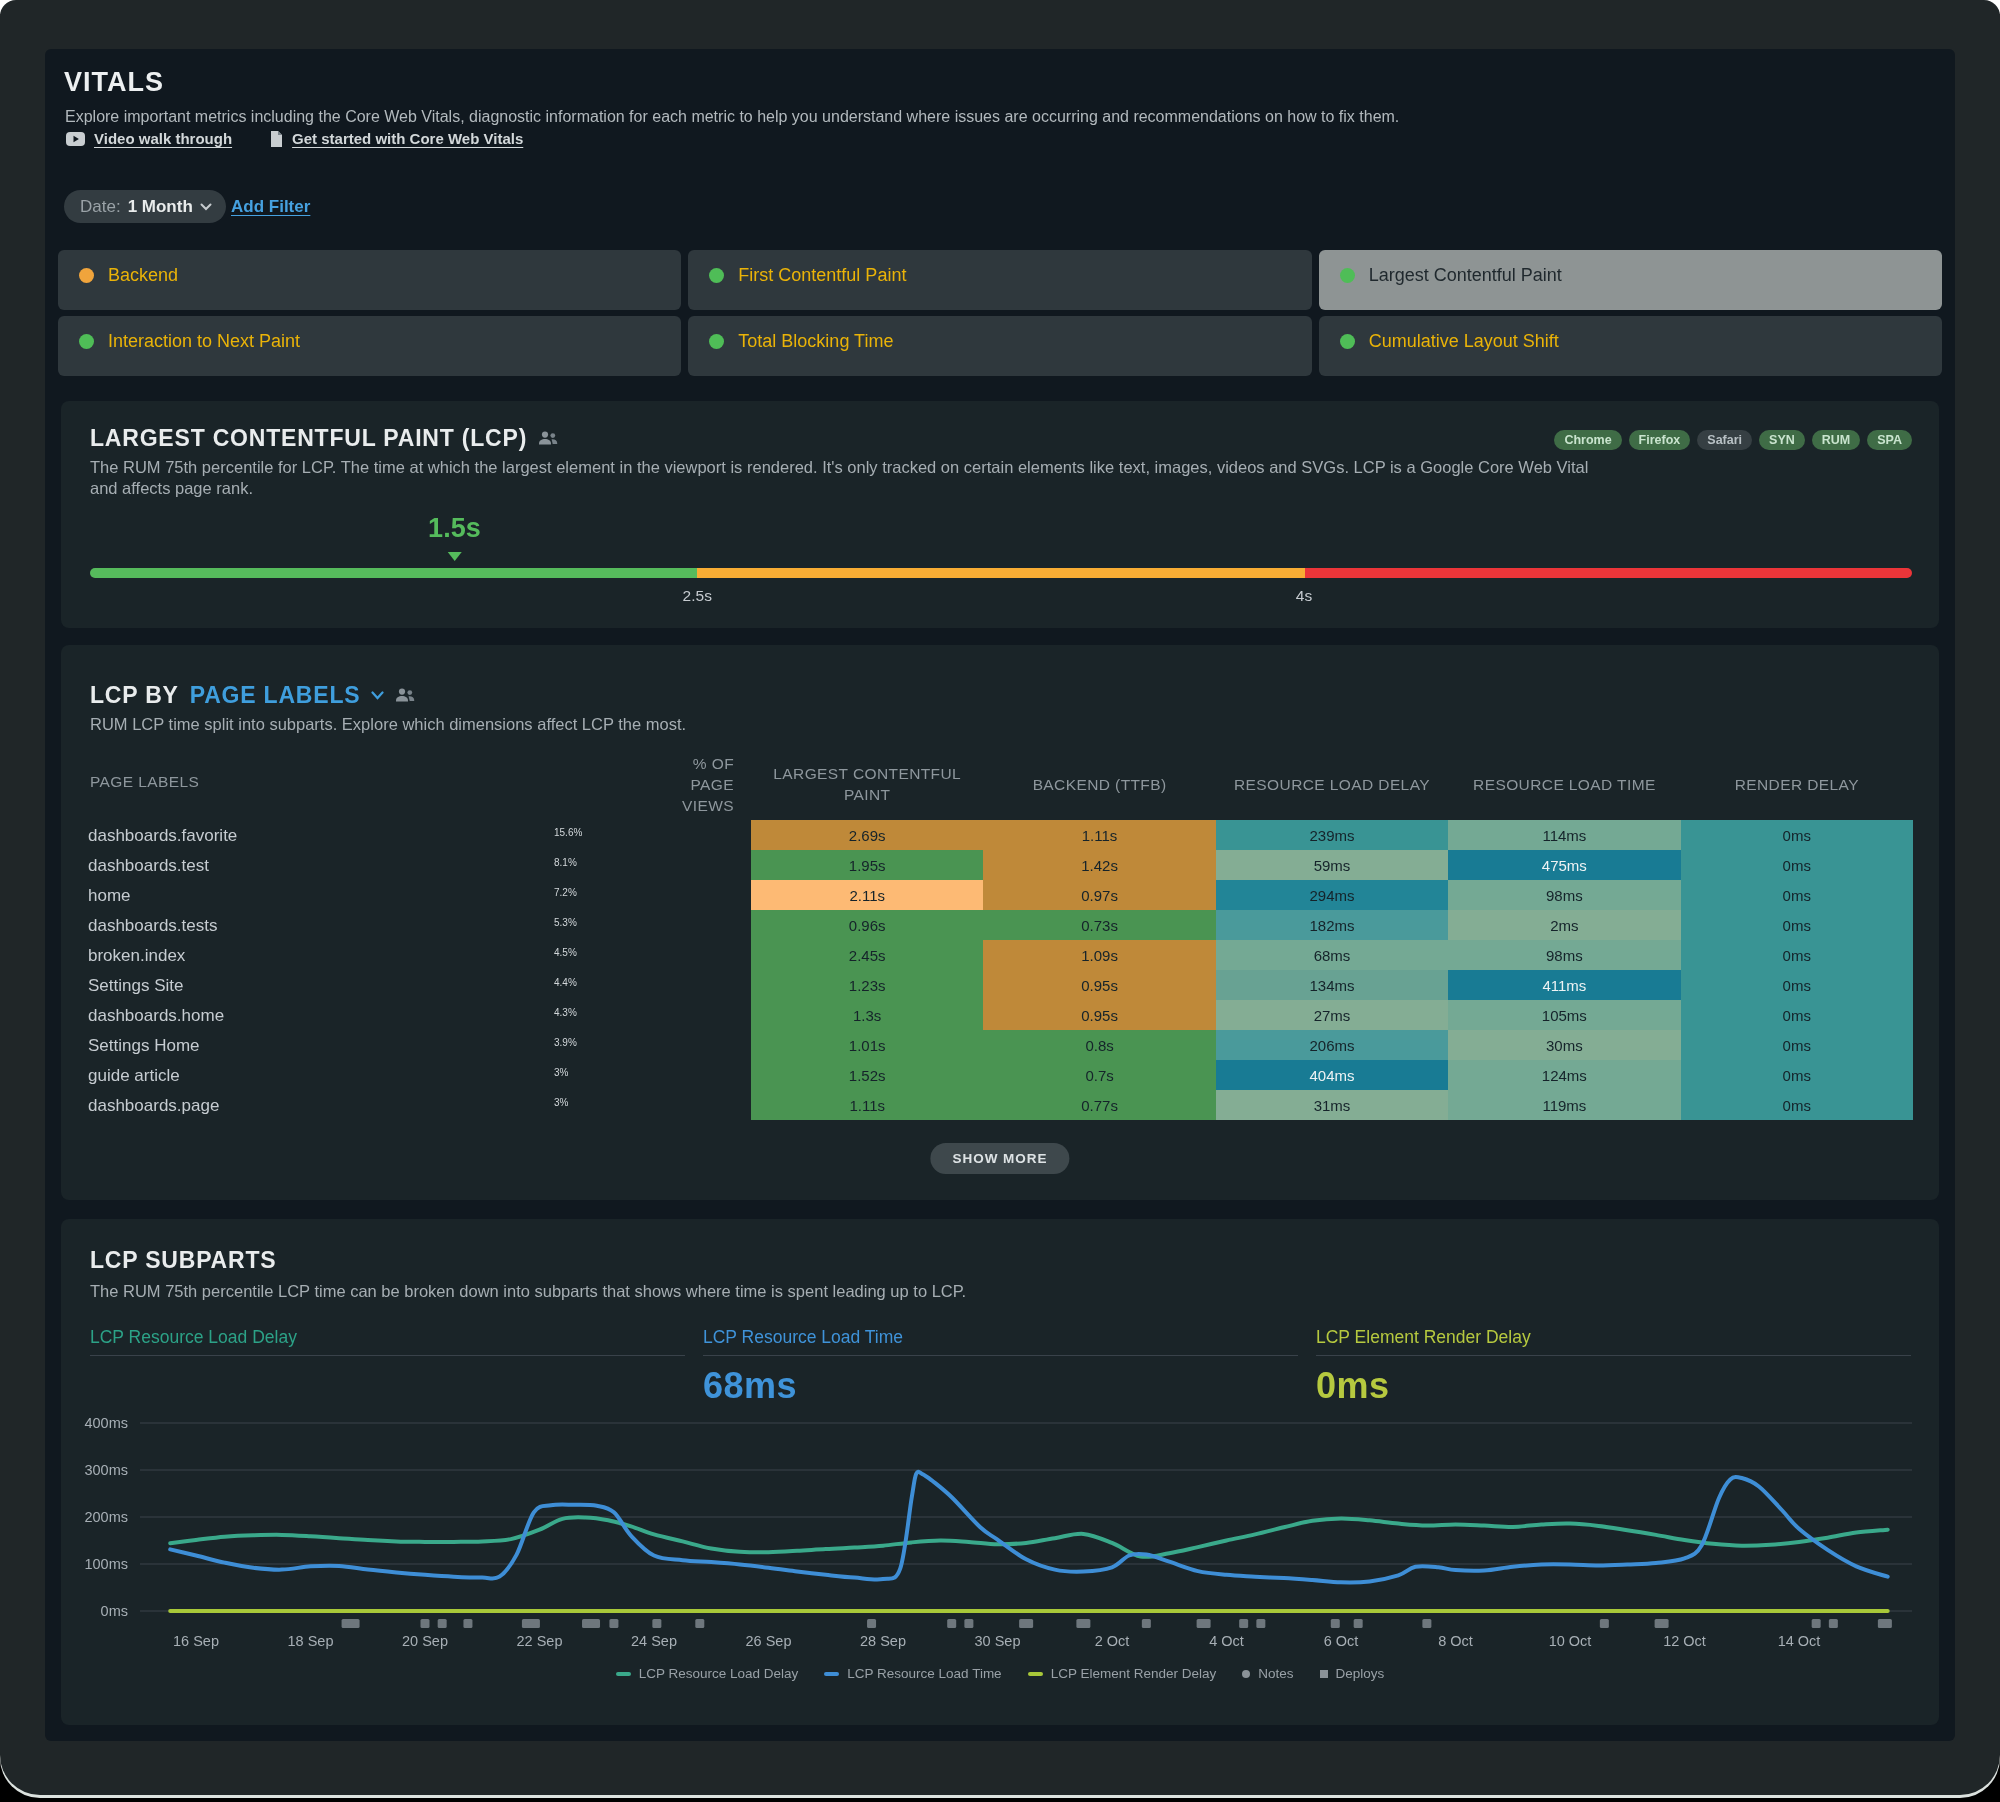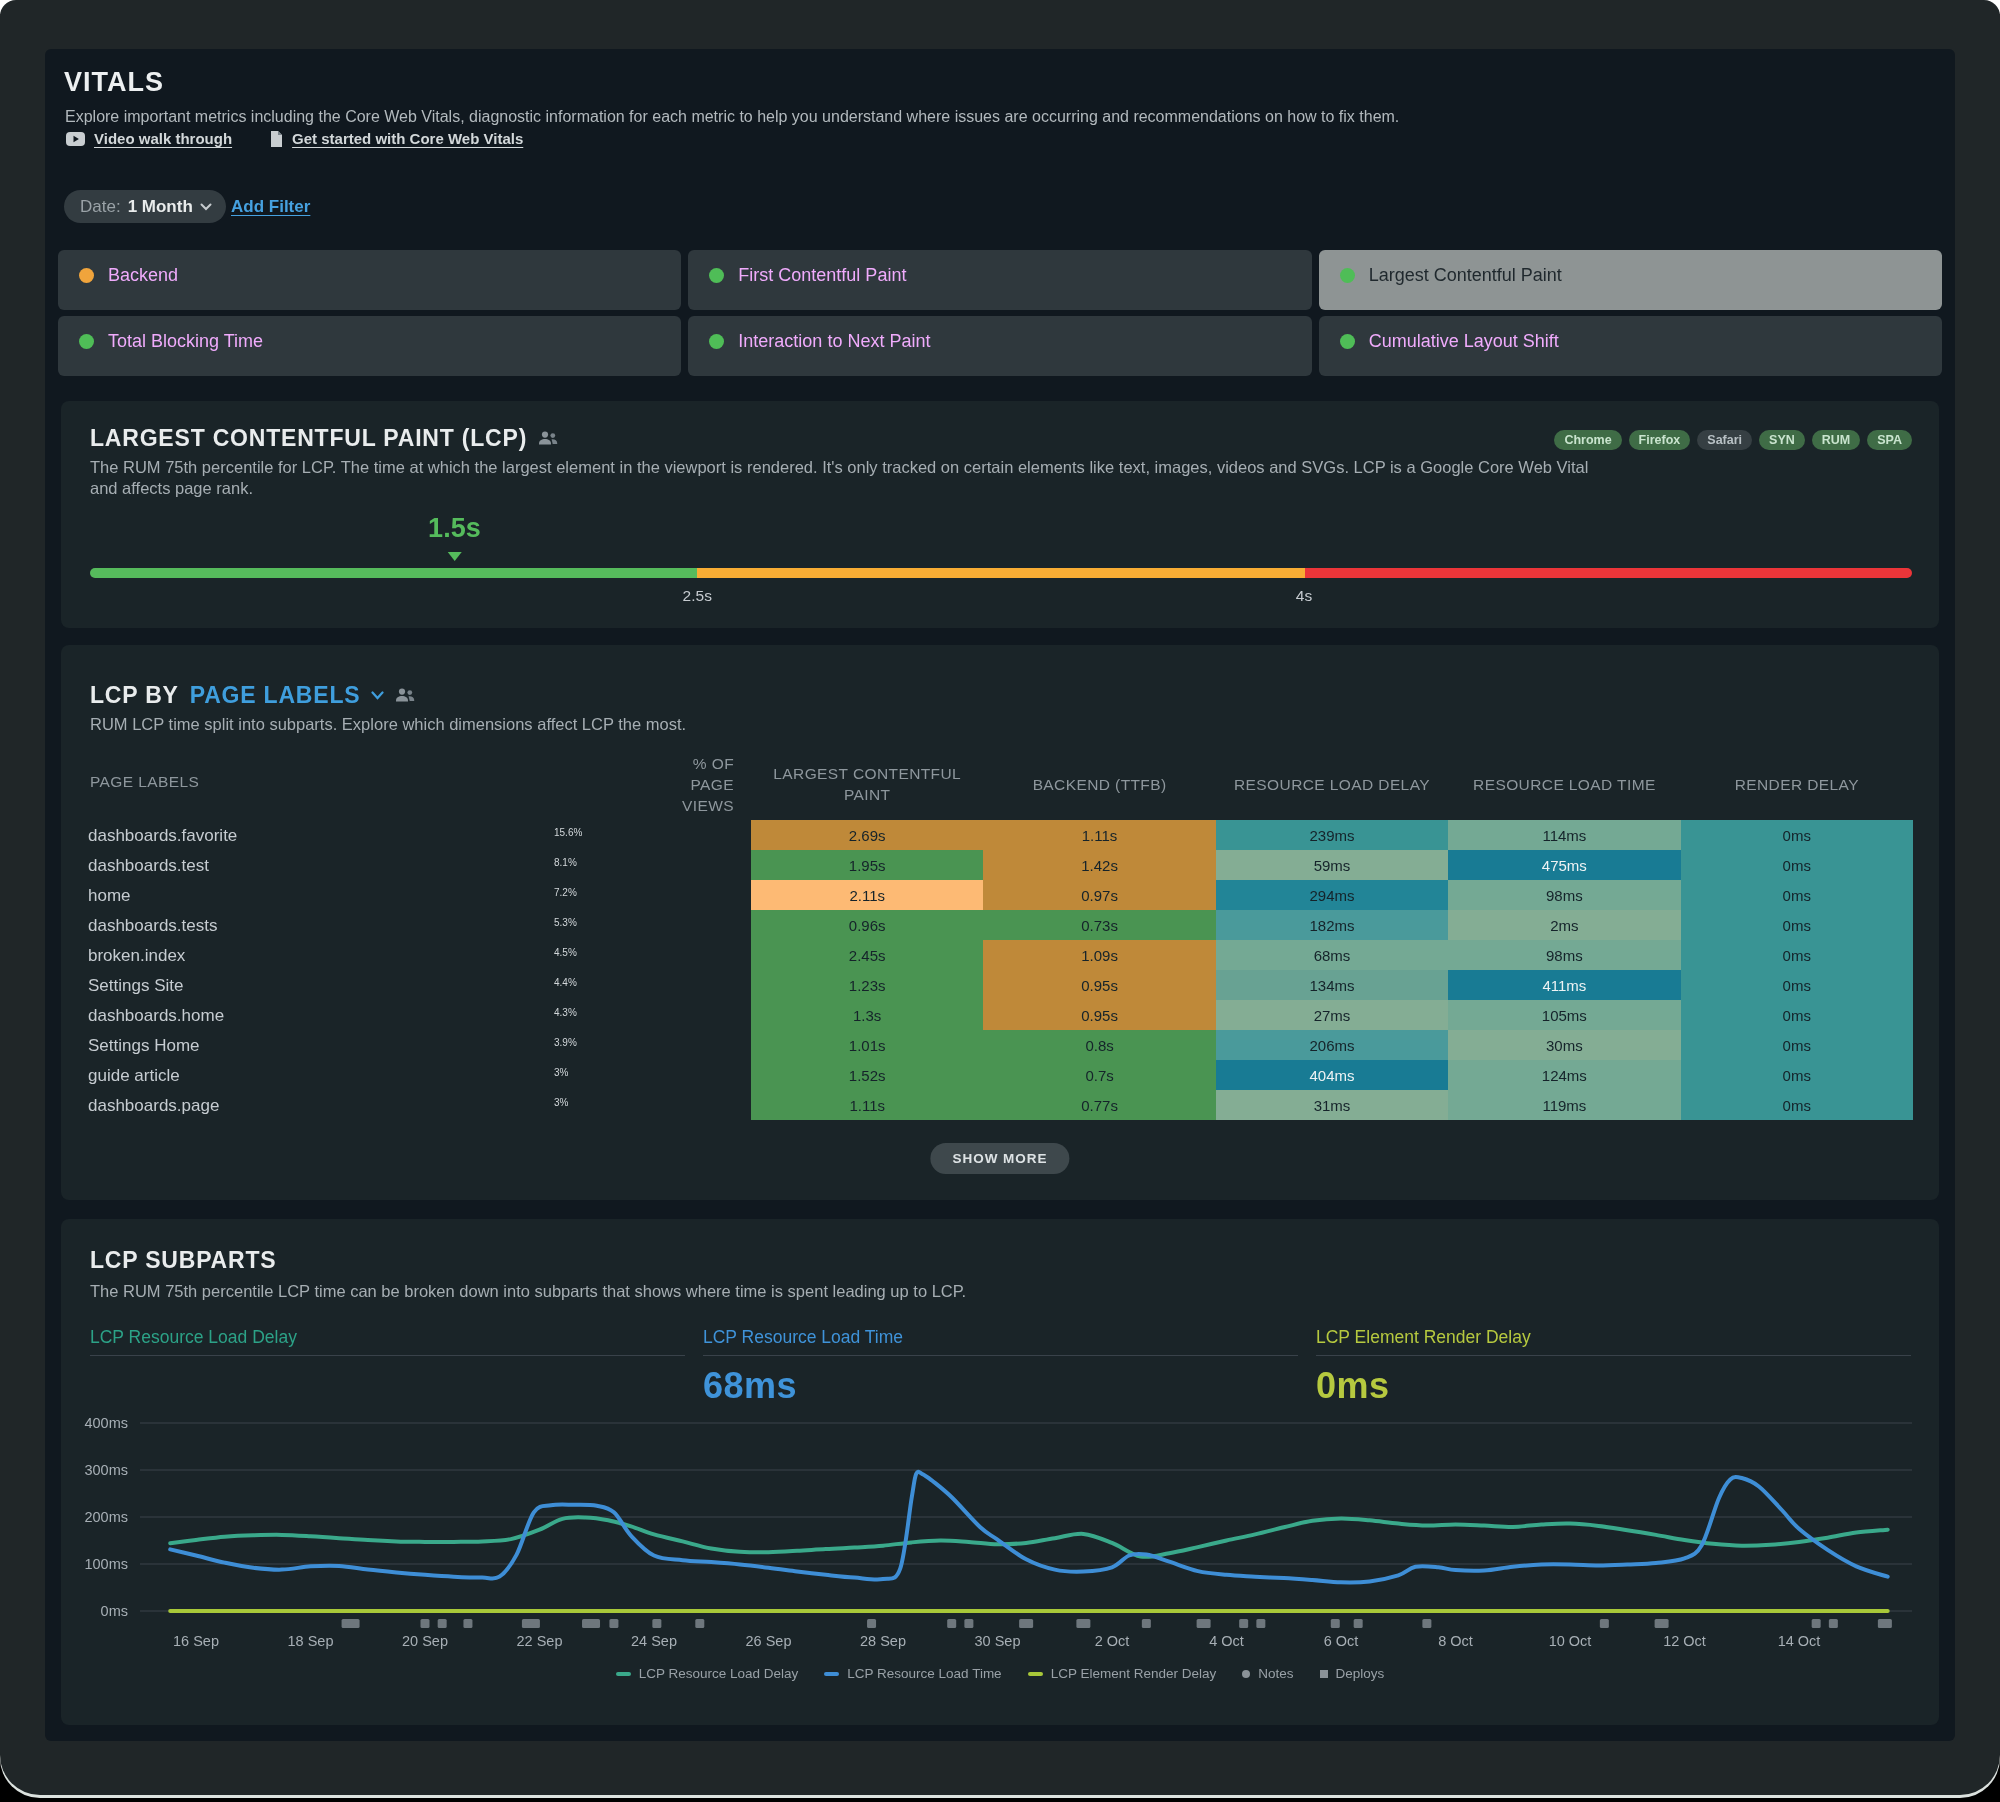--- a/index.html
+++ b/index.html
@@ -13,21 +13,21 @@
   .links { position:absolute; left:21px; top:81px; display:flex; gap:38px; align-items:center; }
   .hlink { display:flex; align-items:center; gap:9px; font-size:15px; font-weight:700; color:#d3d8da; }
   .hlink span { text-decoration:underline; text-underline-offset:3px; }
 
   .pill { position:absolute; left:19px; top:141px; height:33px; border-radius:17px; background:#333c41; display:flex; align-items:center; padding:0 14px 0 16px; gap:7px; font-size:17px; }
   .pill .k { color:#9aa2a7; }
   .pill .v { color:#e9ecec; font-weight:700; }
   .add-filter { position:absolute; left:186px; top:148px; font-size:17px; color:#46a1e0; font-weight:700; text-decoration:underline; text-underline-offset:3px; }
 
   .tabs { position:absolute; left:13px; top:201px; width:1884px; display:grid; grid-template-columns:1fr 1fr 1fr; gap:6px 7px; }
-  .tab { height:60px; border-radius:6px; background:#2f383d; display:flex; align-items:center; gap:14px; padding:0 0 9px 21px; box-sizing:border-box; font-size:18px; color:#f0abfc; }
+  .tab { height:60px; border-radius:6px; background:#2f383d; display:flex; align-items:center; gap:14px; padding:0 0 9px 21px; box-sizing:border-box; font-size:18px; color:#eab308; }
   .tab.selected { background:#8e9494; color:#1f282d; }
   .dot { width:15px; height:15px; border-radius:50%; flex:none; }
 
   .panel { position:absolute; left:16px; width:1878px; background:#1a2428; border-radius:8px; }
   #panel-lcp { top:352px; height:227px; }
   #panel-labels { top:596px; height:555px; }
   #panel-subparts { top:1170px; height:506px; }
 
   .ptitle { position:absolute; left:29px; top:24px; font-size:23px; font-weight:800; color:#e9eced; letter-spacing:0.8px; display:flex; align-items:center; gap:11px; }
   .ptitle .blue { color:#3f9edd; }
@@ -117,25 +117,25 @@
         <div class="tab">
           <span class="dot" style="background: rgb(79, 189, 87);"></span>
           <span>First Contentful Paint</span>
         </div>
         <div class="tab selected">
           <span class="dot" style="background: rgb(79, 189, 87);"></span>
           <span>Largest Contentful Paint</span>
         </div>
         <div class="tab">
           <span class="dot" style="background: rgb(79, 189, 87);"></span>
+          <span>Interaction to Next Paint</span>
+        </div>
+        <div class="tab">
+          <span class="dot" style="background: rgb(79, 189, 87);"></span>
           <span>Total Blocking Time</span>
-        </div>
-        <div class="tab">
-          <span class="dot" style="background: rgb(79, 189, 87);"></span>
-          <span>Interaction to Next Paint</span>
         </div>
         <div class="tab">
           <span class="dot" style="background: rgb(79, 189, 87);"></span>
           <span>Cumulative Layout Shift</span>
         </div>
       </div>
 
   <div class="panel" id="panel-lcp">
     <div class="ptitle">
       <span>LARGEST CONTENTFUL PAINT (LCP)</span>

